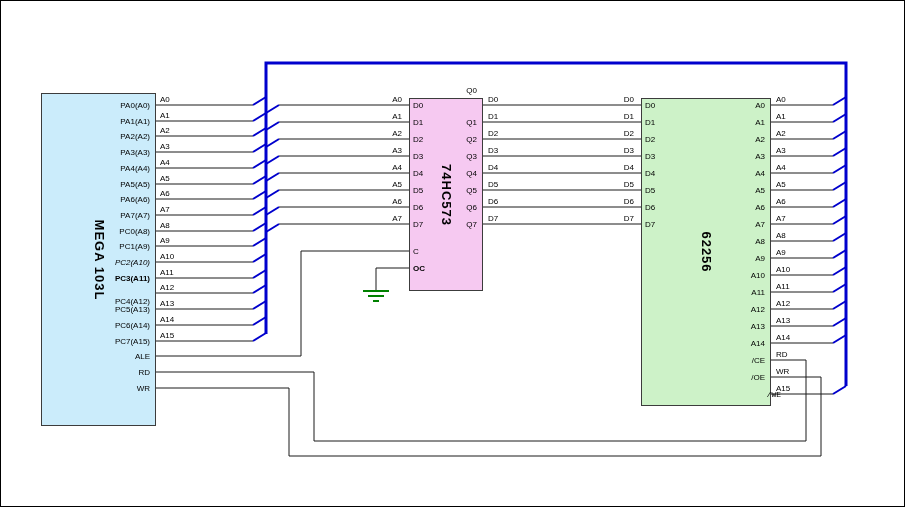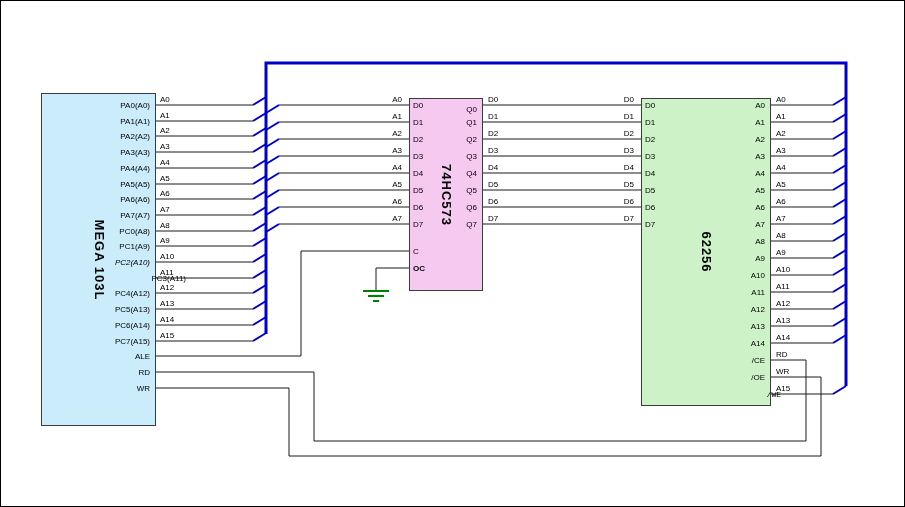--- a/index.html
+++ b/index.html
@@ -157,36 +157,36 @@
     <span class="lbl" style="right: 754px; top: 194px;">PA6(A6)</span>
     <span class="lbl" style="left: 159px; top: 188px;">A6</span>
     <span class="lbl" style="right: 754px; top: 210px;">PA7(A7)</span>
     <span class="lbl" style="left: 159px; top: 204px;">A7</span>
     <span class="lbl" style="right: 754px; top: 226px;">PC0(A8)</span>
     <span class="lbl" style="left: 159px; top: 220px;">A8</span>
     <span class="lbl" style="right: 754px; top: 241px;">PC1(A9)</span>
     <span class="lbl" style="left: 159px; top: 235px;">A9</span>
     <span class="lbl" style="right: 754px; top: 257px; font-style: italic;">PC2(A10)</span>
     <span class="lbl" style="left: 159px; top: 251px;">A10</span>
-    <span class="lbl" style="right: 718px; top: 273px;">PC3(A11)</span>
+    <span class="lbl" style="right: 754px; top: 273px; font-weight: bold;">PC3(A11)</span>
     <span class="lbl" style="left: 159px; top: 267px;">A11</span>
-    <span class="lbl" style="right: 754px; top: 288px; padding-left: 12px;">PC4(A12)</span>
+    <span class="lbl" style="right: 754px; top: 296px; padding-left: 12px;">PC4(A12)</span>
     <span class="lbl" style="left: 159px; top: 282px;">A12</span>
     <span class="lbl" style="right: 754px; top: 304px;">PC5(A13)</span>
     <span class="lbl" style="left: 159px; top: 298px;">A13</span>
     <span class="lbl" style="right: 754px; top: 320px;">PC6(A14)</span>
     <span class="lbl" style="left: 159px; top: 314px;">A14</span>
     <span class="lbl" style="right: 754px; top: 336px;">PC7(A15)</span>
     <span class="lbl" style="left: 159px; top: 330px;">A15</span>
     <span class="lbl" style="right: 754px; top: 351px;">ALE</span>
     <span class="lbl" style="right: 754px; top: 367px;">RD</span>
     <span class="lbl" style="right: 754px; top: 383px;">WR</span>
     <span class="lbl" style="left: 412px; top: 100px;">D0</span>
     <span class="lbl" style="right: 502px; top: 94px;">A0</span>
-    <span class="lbl" style="right: 427px; top: 104px;">Q0</span>
+    <span class="lbl" style="right: 427px; top: 85px;">Q0</span>
     <span class="lbl" style="left: 487px; top: 94px;">D0</span>
     <span class="lbl" style="right: 270px; top: 94px;">D0</span>
     <span class="lbl" style="left: 644px; top: 100px;">D0</span>
     <span class="lbl" style="left: 412px; top: 117px;">D1</span>
     <span class="lbl" style="right: 502px; top: 111px;">A1</span>
     <span class="lbl" style="right: 427px; top: 117px;">Q1</span>
     <span class="lbl" style="left: 487px; top: 111px;">D1</span>
     <span class="lbl" style="right: 270px; top: 111px;">D1</span>
     <span class="lbl" style="left: 644px; top: 117px;">D1</span>
     <span class="lbl" style="left: 412px; top: 134px;">D2</span>

